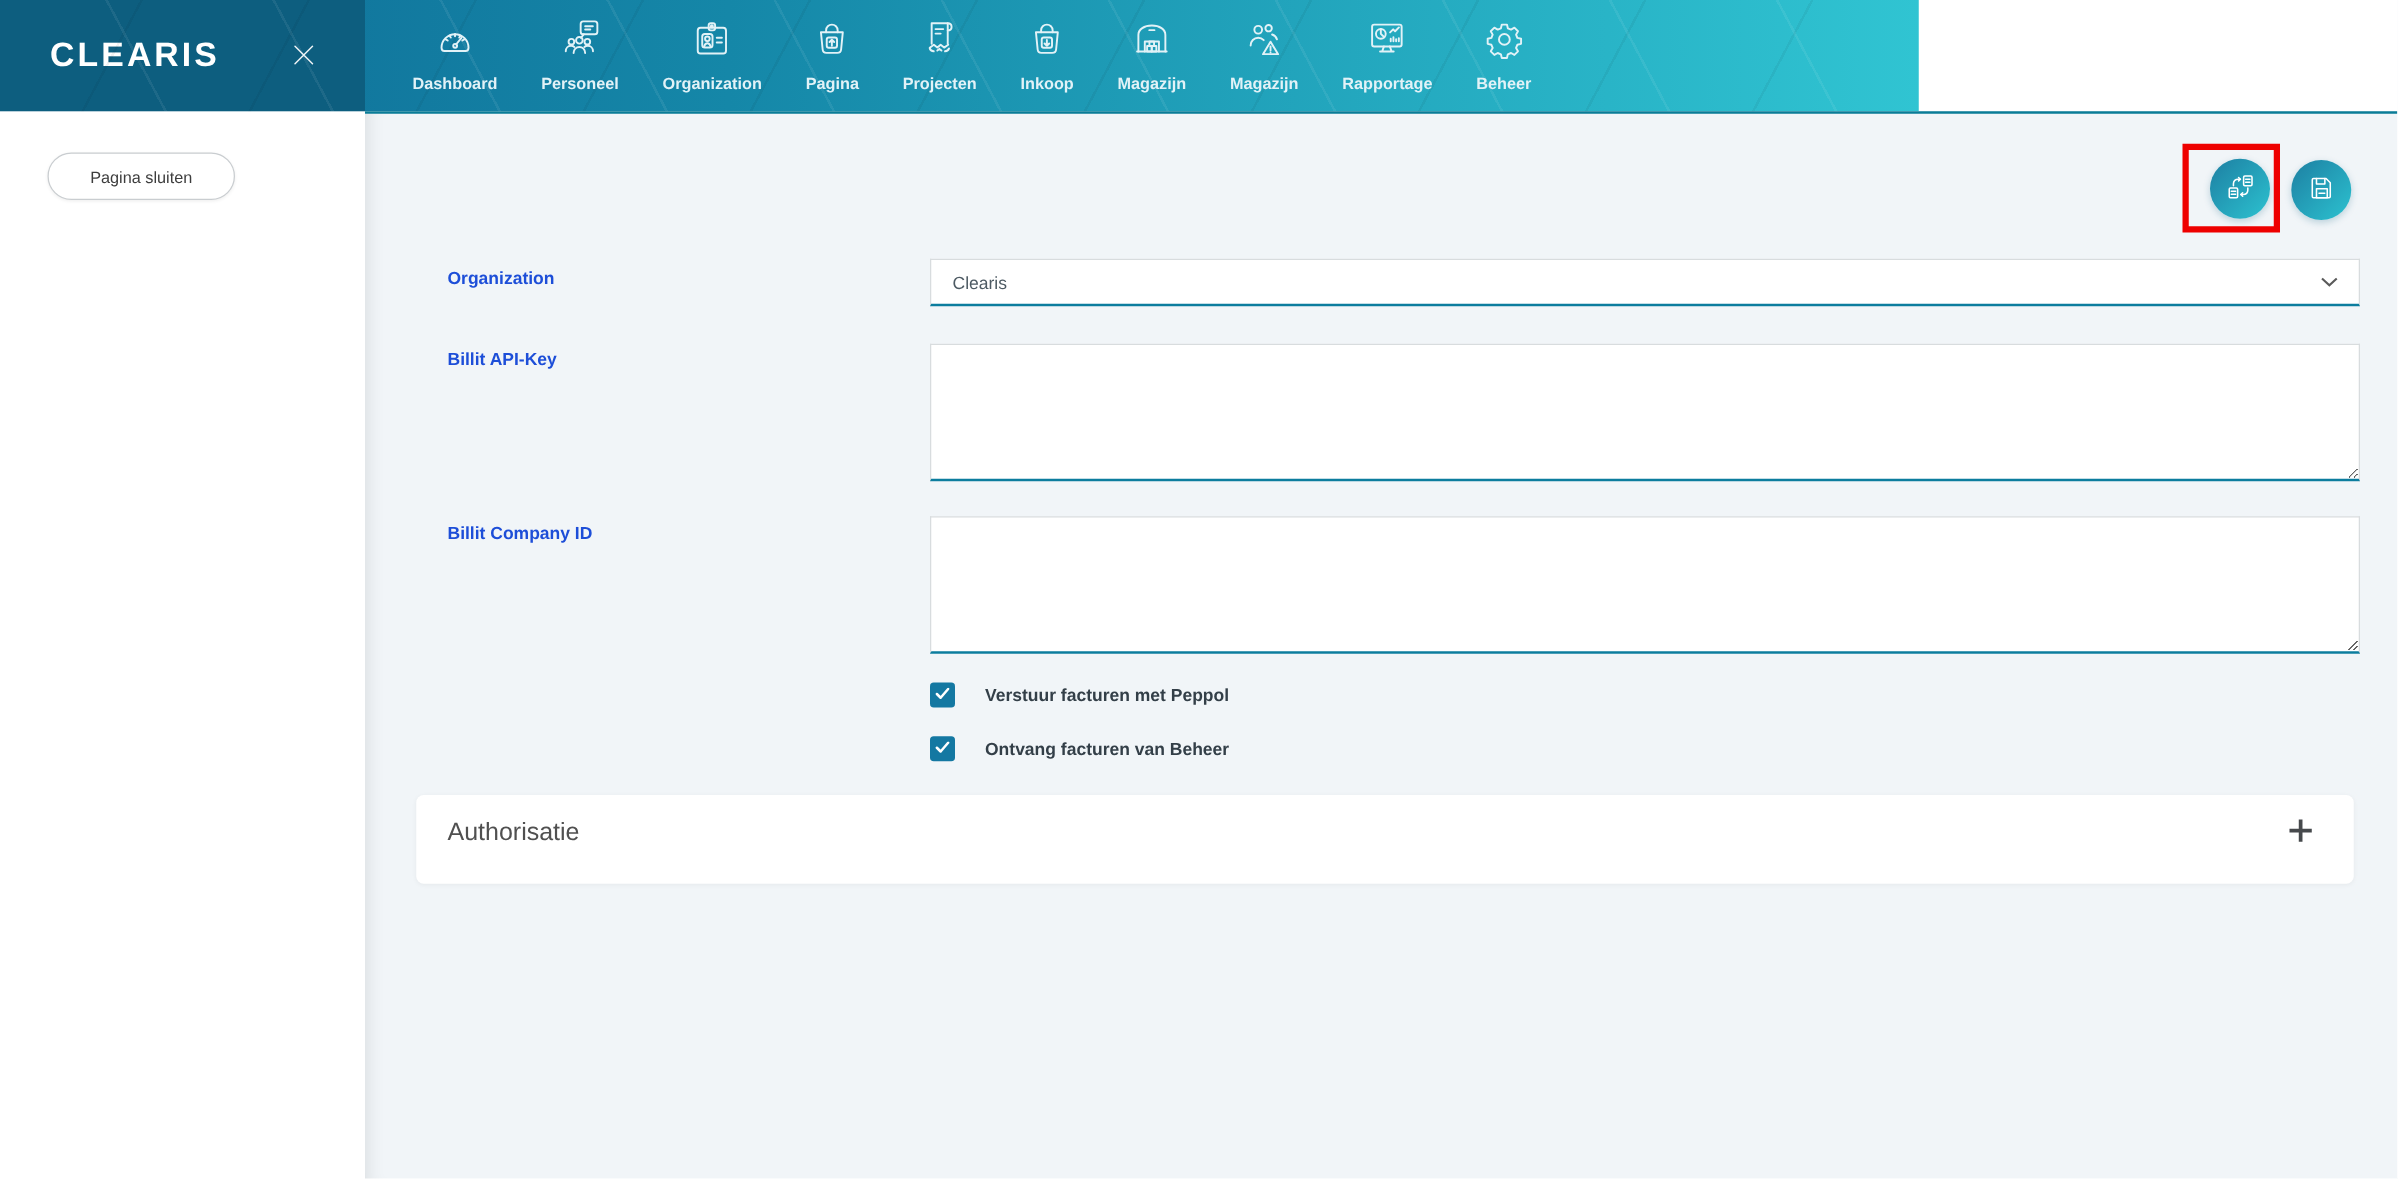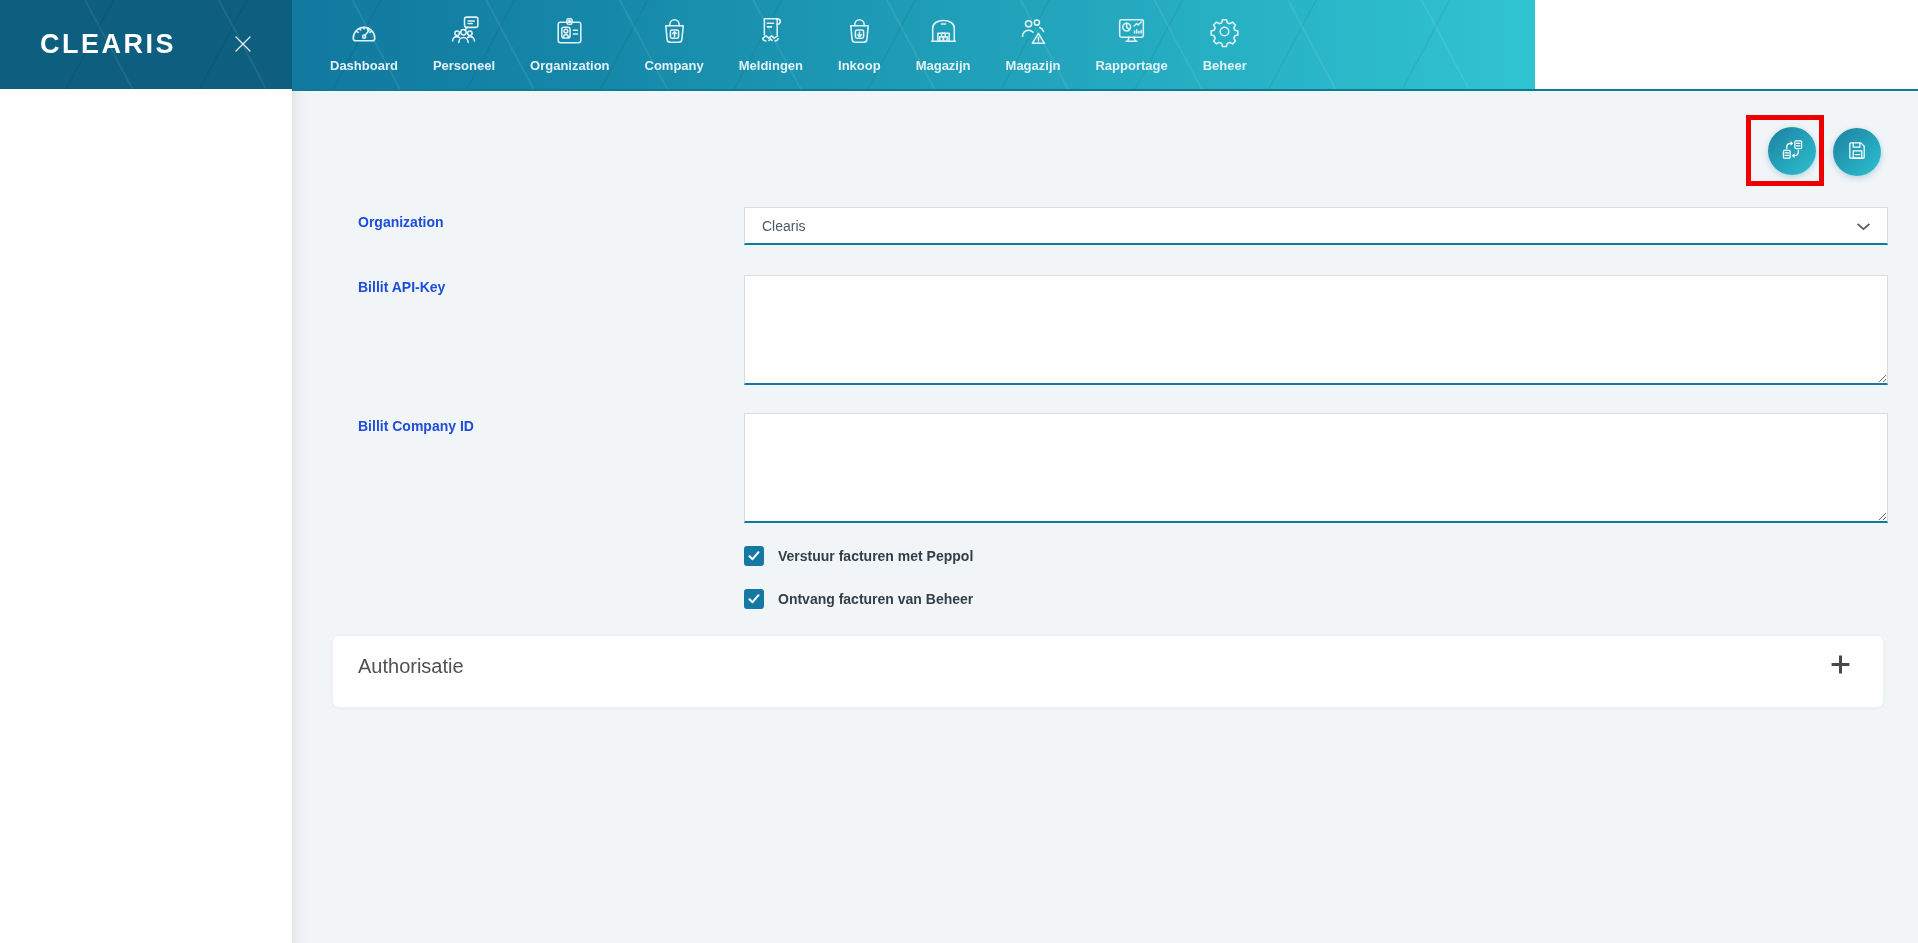--- a/index.html
+++ b/index.html
@@ -92,21 +92,21 @@
 
   .big-input {
     position: absolute; left: 452px; width: 1144px; height: 110px;
     background: #fff; border: 1px solid #d8dcde; border-bottom: 2px solid #0c7d9e;
     font-family: inherit; font-size: 14px; color: #4d5a63; padding: 8px 12px;
     outline: none; resize: both;
   }
   #apikey-input { top: 184px; }
   #companyid-input { top: 322px; }
 
-  .checkbox-row { position: absolute; left: 452px; display: flex; align-items: center; gap: 14px; justify-content: center; }
+  .checkbox-row { position: absolute; left: 452px; display: flex; align-items: center; gap: 24px; justify-content: center; }
   #cb-row-1 { top: 455px; }
   #cb-row-2 { top: 498px; }
   .checkbox {
     width: 20px; height: 20px; background: #1478a2; border-radius: 3px;
     display: flex; align-items: center; justify-content: center; cursor: pointer; flex: 0 0 auto;
   }
   .checkbox svg { width: 12px; height: 10px; fill: none; stroke: #fff; stroke-width: 2; stroke-linecap: round; stroke-linejoin: round; }
   .checkbox-label { font-size: 14px; font-weight: bold; color: #333f48; }
 
   .auth-card {
@@ -183,35 +183,35 @@
 
       <div class="nav-item">
         <span>
           <svg viewBox="0 0 36 36">
             <path d="M9.5 12.5h17l-1.3 13.2a3 3 0 0 1-3 2.8h-8.4a3 3 0 0 1-3-2.8z"></path>
             <path d="M13.5 12.5V11a4.5 4.5 0 0 1 9 0v1.5"></path>
             <rect x="14" y="16.5" width="8" height="8" rx="1.6"></rect>
             <path d="M18 23v-4.6M16.2 20l1.8-1.8 1.8 1.8"></path>
           </svg>
         </span>
-        <span class="nav-label">Company</span>
+        <span class="nav-label">Pagina</span>
       </div>
 
       <div class="nav-item">
         <span>
           <svg viewBox="0 0 36 36">
             <path d="M12 21.5V5.5h12.5v16"></path>
             <path d="M24.5 5.5c1.8 0 3 1.1 3 2.8s-1.2 2.7-3 2.7"></path>
             <path d="M15 10h6M15 13.5h4"></path>
             <path d="M10.5 24.5l3.2-2.3 2.7 2.2 2.6-2.2 2.7 2.2 3.2-2.2"></path>
             <path d="M13.6 27.3c-1.6-.1-2.7-.9-3.1-2.3M22.4 27.3c1.6-.1 2.7-.9 3.1-2.3"></path>
             <path d="M16.4 26.7l1.6-1.3M19.6 26.7L18 25.4"></path>
           </svg>
         </span>
-        <span class="nav-label">Meldingen</span>
+        <span class="nav-label">Projecten</span>
       </div>
 
       <div class="nav-item">
         <span>
           <svg viewBox="0 0 36 36">
             <path d="M9.5 12.5h17l-1.3 13.2a3 3 0 0 1-3 2.8h-8.4a3 3 0 0 1-3-2.8z"></path>
             <path d="M13.5 12.5V11a4.5 4.5 0 0 1 9 0v1.5"></path>
             <rect x="14" y="16.5" width="8" height="8" rx="1.6"></rect>
             <path d="M18 18.4V23M16.2 21.2l1.8 1.8 1.8-1.8"></path>
           </svg>
@@ -280,20 +280,23 @@
       <span>
         <svg viewBox="0 0 48 48">
           <circle cx="24" cy="24" r="15.5"></circle>
           <circle cx="24" cy="20" r="4.6"></circle>
           <path d="M15.8 34.2c1-4.7 4.3-7.2 8.2-7.2s7.2 2.5 8.2 7.2"></path>
         </svg>
       </span>
     </button>
   </header>
 
+  <aside class="sidebar">
+    <button class="page-close-btn">Pagina sluiten</button>
+  </aside>
 
   <main class="content">
 
     <button class="action-circle" id="sync-circle">
       <span>
         <svg viewBox="0 0 24 24">
           <rect x="2.5" y="13" width="7" height="8" rx="1"></rect>
           <path d="M4.2 15.6h3.6M4.2 18.2h3.6"></path>
           <rect x="14.5" y="3" width="7" height="8" rx="1"></rect>
           <path d="M16.2 5.6h3.6M16.2 8.2h3.6"></path>

